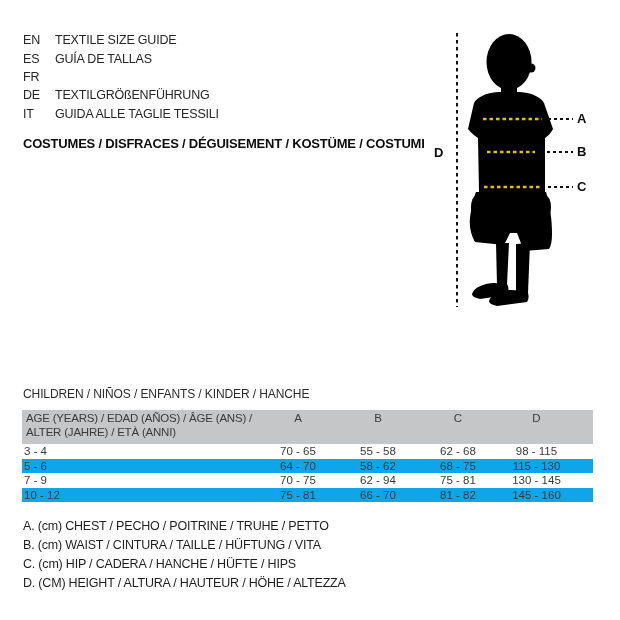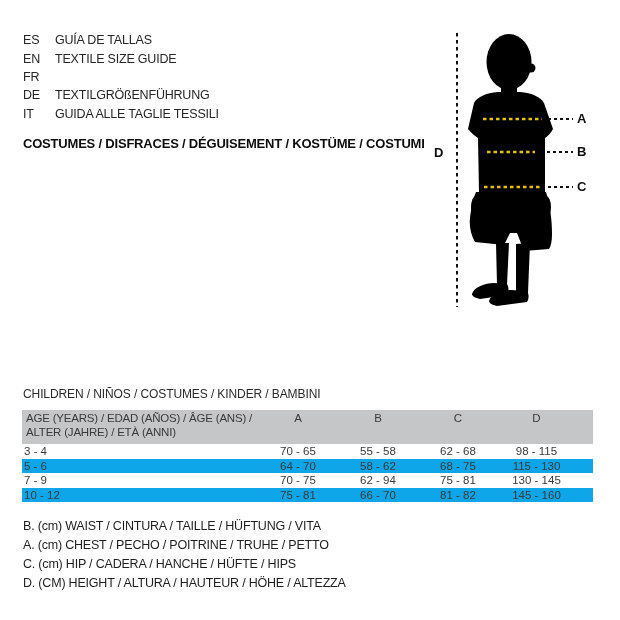--- a/index.html
+++ b/index.html
@@ -44,26 +44,26 @@
 
   
   .legend{left:23px;top:517px;}
   .legend-row{height:18.8px;display:flex;align-items:center;font-size:12.5px;letter-spacing:-0.2px;color:#1f1f1f;}
 </style>
 </head>
 <body>
 
 <div class="abs lang-list">
   <div class="lang-row">
+    <span class="lang-code">EN</span>
+    <span class="lang-label">TEXTILE SIZE GUIDE</span>
+  </div>
+  <div class="lang-row">
     <span class="lang-code">ES</span>
     <span class="lang-label">GUÍA DE TALLAS</span>
-  </div>
-  <div class="lang-row">
-    <span class="lang-code">EN</span>
-    <span class="lang-label">TEXTILE SIZE GUIDE</span>
   </div>
   <div class="lang-row">
     <span class="lang-code">FR</span>
   </div>
   <div class="lang-row">
     <span class="lang-code">DE</span>
     <span class="lang-label">TEXTILGRÖßENFÜHRUNG</span>
   </div>
   <div class="lang-row">
     <span class="lang-code">IT</span>
@@ -109,21 +109,21 @@
   <line x1="128" y1="97" x2="153" y2="97" stroke="#111111" stroke-width="2" stroke-dasharray="3 3"></line>
   <line x1="127" y1="130" x2="153" y2="130" stroke="#111111" stroke-width="2" stroke-dasharray="3 3"></line>
   <line x1="128" y1="165" x2="153" y2="165" stroke="#111111" stroke-width="2" stroke-dasharray="3 3"></line>
 </svg>
 
 <span class="abs measure-label lbl-d">D</span>
 <span class="abs measure-label lbl-a">A</span>
 <span class="abs measure-label lbl-b">B</span>
 <span class="abs measure-label lbl-c">C</span>
 
-<div class="abs children-line">CHILDREN / NIÑOS / COSTUMES / KINDER / BAMBINI</div>
+<div class="abs children-line">CHILDREN / NIÑOS / ENFANTS / KINDER / HANCHE</div>
 
 <table class="abs size-table">
   <colgroup>
     <col class="c-age">
       <col class="c-a">
       <col class="c-b">
       <col class="c-c">
       <col class="c-d">
   </colgroup>
   <thead>
@@ -164,17 +164,17 @@
       <td class="age-cell">10 - 12</td>
       <td>75 - 81</td>
       <td>66 - 70</td>
       <td>81 - 82</td>
       <td class="d-col">145 - 160</td>
     </tr>
   </tbody>
 </table>
 
 <div class="abs legend">
+  <div class="legend-row">A. (cm) CHEST / PECHO / POITRINE / TRUHE / PETTO</div>
   <div class="legend-row">B. (cm) WAIST / CINTURA / TAILLE / HÜFTUNG / VITA</div>
-  <div class="legend-row">A. (cm) CHEST / PECHO / POITRINE / TRUHE / PETTO</div>
   <div class="legend-row">C. (cm) HIP / CADERA / HANCHE / HÜFTE / HIPS</div>
   <div class="legend-row">D. (CM) HEIGHT / ALTURA / HAUTEUR / HÖHE / ALTEZZA</div>
 </div>
 
 </body></html>

